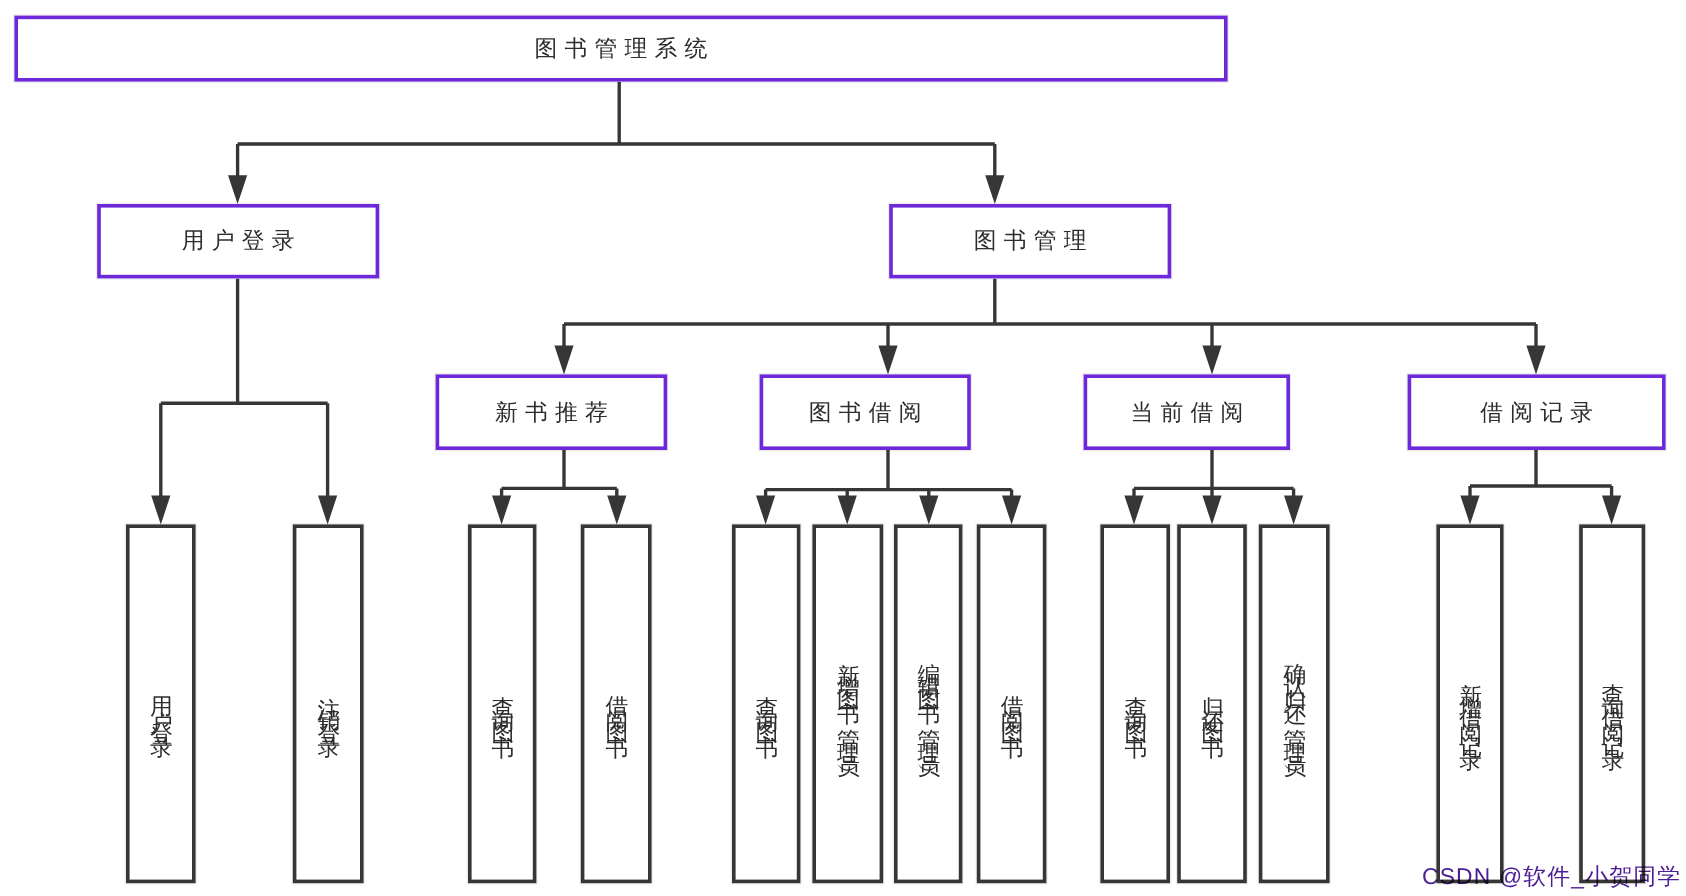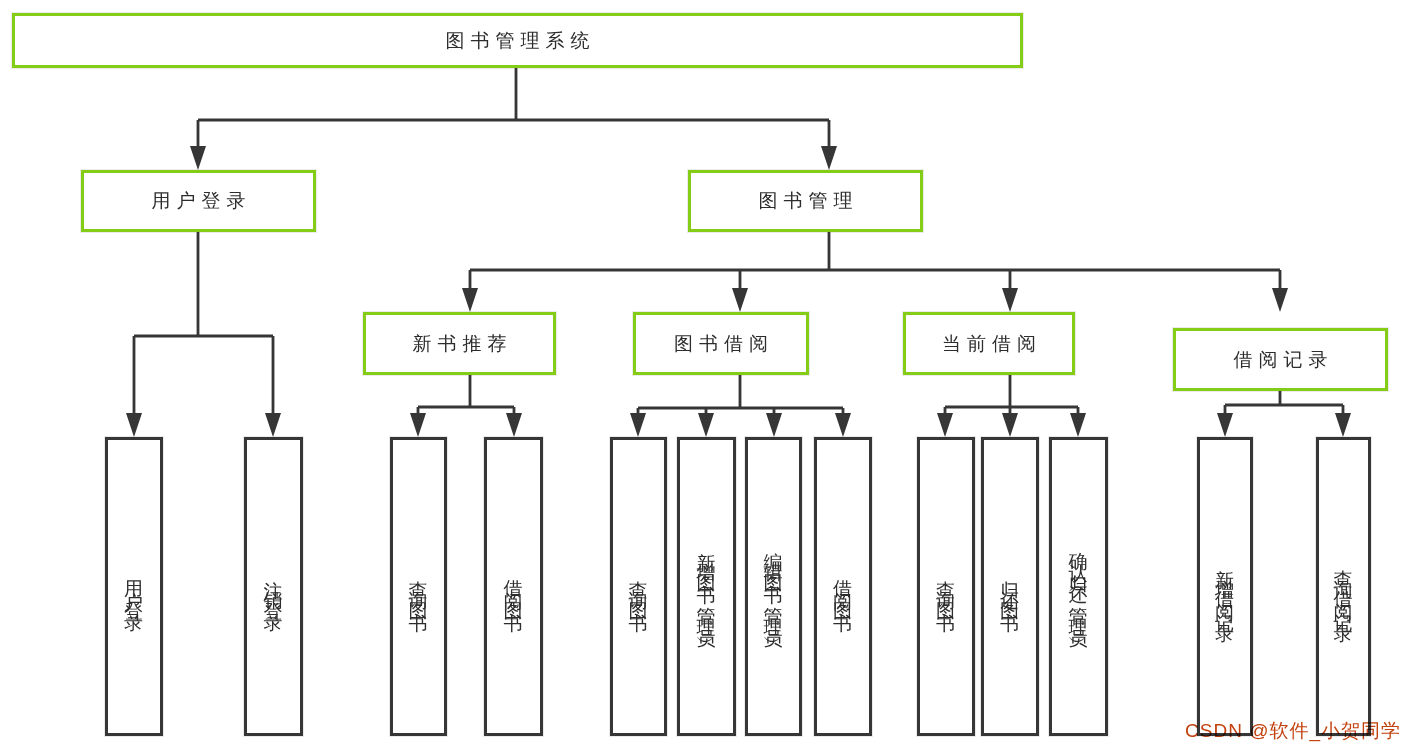--- a/index.html
+++ b/index.html
@@ -13,21 +13,21 @@
   }
   .connectors {
     position: absolute;
     left: 0; top: 0;
     width: 1405px; height: 747px;
   }
   .node {
     position: absolute;
     box-sizing: border-box;
     background: #ffffff;
-    border: 3px solid #84cc16;
+    border: 3px solid #6d28d9;
     display: flex;
     align-items: center;
     justify-content: center;
     color: #2d2d2d;
     font-size: 19px;
     letter-spacing: 6px;
     text-indent: 6px;
     white-space: nowrap;
     box-shadow: 0 0 0 1px rgba(60,60,60,0.10);
   }
@@ -51,21 +51,21 @@
     line-height: 1;
     letter-spacing: 11px;
     white-space: nowrap;
   }
   .watermark {
     position: absolute;
     right: 4px;
     bottom: 3px;
     font-size: 19px;
     letter-spacing: 1px;
-    color: #c2410c;
+    color: #4c1d95;
     mix-blend-mode: multiply;
     z-index: 5;
     white-space: nowrap;
   }
 </style>
 </head>
 <body>
 
 <div class="stage">
 
@@ -98,26 +98,26 @@
       <path d="M1010 437 l-8 -24 h16 z"></path>
       <path d="M1078 437 l-8 -24 h16 z"></path>
       <path d="M1225 437 l-8 -24 h16 z"></path>
       <path d="M1343 437 l-8 -24 h16 z"></path>
     </g>
   </svg>
 
   <div class="node" style="left:12px; top:13px; width:1011px; height:55px;">图书管理系统</div>
 
   <div class="node" style="left:81px; top:170px; width:235px; height:62px;">用户登录</div>
-  <div class="node" style="left:688px; top:170px; width:235px; height:62px;">图书管理</div>
+  <div class="node" style="left:741px; top:170px; width:235px; height:62px;">图书管理</div>
 
   <div class="node" style="left:363px; top:312px; width:193px; height:63px;">新书推荐</div>
   <div class="node" style="left:633px; top:312px; width:176px; height:63px;">图书借阅</div>
   <div class="node" style="left:903px; top:312px; width:172px; height:63px;">当前借阅</div>
-  <div class="node" style="left:1173px; top:328px; width:215px; height:63px;">借阅记录</div>
+  <div class="node" style="left:1173px; top:312px; width:215px; height:63px;">借阅记录</div>
 
   <div class="leaf" style="left:105px; width:58px;">
     <span class="vtext">用户登录</span>
   </div>
   <div class="leaf" style="left:244px; width:59px;">
     <span class="vtext">注销登录</span>
   </div>
 
   <div class="leaf" style="left:390px; width:57px;">
     <span class="vtext">查询图书</span>

